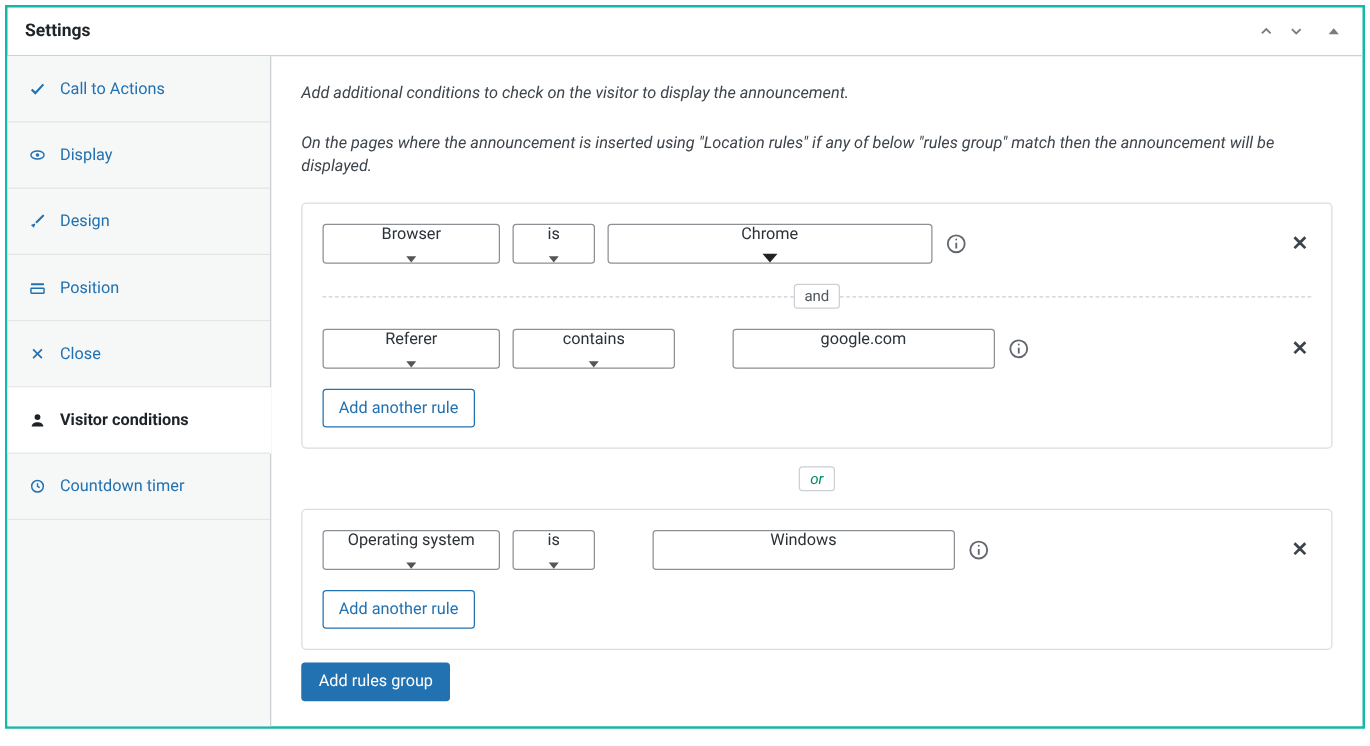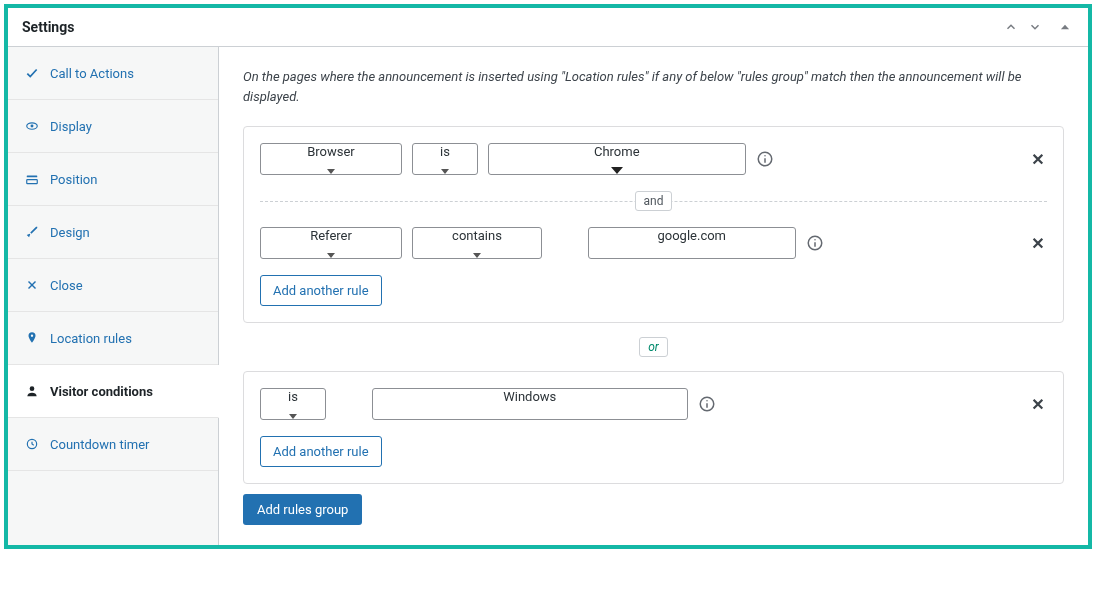--- a/index.html
+++ b/index.html
@@ -4,21 +4,21 @@
   <style>
     * { box-sizing: border-box; margin: 0; padding: 0; }
     body {
       font-family: -apple-system, BlinkMacSystemFont, "Segoe UI", Roboto, sans-serif;
       background: #fff;
       font-size: 13px;
       color: #1e1e1e;
       padding: 4px;
     }
     .panel {
-      border: 4px solid #14b8a6;
+      border: 2px solid #14b8a6;
       background: #fff;
     }
     .panel-header {
       display: flex;
       justify-content: space-between;
       align-items: center;
       padding: 10px 14px;
       border-bottom: 1px solid #ccd0d4;
     }
     .panel-title { font-weight: 700; font-size: 14px; color: #1d2327; }
@@ -182,51 +182,43 @@
             <svg viewBox="0 0 24 24" fill="#2271b1">
               <ellipse cx="12" cy="12" rx="9" ry="5.5" fill="none" stroke="#2271b1" stroke-width="2"></ellipse>
               <circle cx="12" cy="12" r="2.5"></circle>
             </svg>
           </span>
         <span>Display</span>
       </div>
       <div class="sidebar-item">
         <span class="ico">
             <svg viewBox="0 0 24 24" fill="#2271b1">
+              <path d="M3 17l4 4 2-5-1-1-5 2zM21 3l-2-0 -10 10 2 2 10-10z"></path>
+            </svg>
+          </span>
+        <span>Design</span>
+      </div>
+      <div class="sidebar-item">
+        <span class="ico">
+            <svg viewBox="0 0 24 24" fill="#2271b1">
               <rect x="3" y="6" width="18" height="3" rx="1"></rect>
               <rect x="3" y="13" width="18" height="7" rx="1" fill="none" stroke="#2271b1" stroke-width="2"></rect>
             </svg>
           </span>
         <span>Position</span>
-      </div>
-      <div class="sidebar-item">
-        <span class="ico">
-            <svg viewBox="0 0 24 24" fill="#2271b1">
-              <path d="M3 17l4 4 2-5-1-1-5 2zM21 3l-2-0 -10 10 2 2 10-10z"></path>
-            </svg>
-          </span>
-        <span>Design</span>
       </div>
       <div class="sidebar-item">
         <span class="ico">
             <svg viewBox="0 0 24 24" fill="none" stroke="#2271b1" stroke-width="2.5">
               <line x1="6" y1="6" x2="18" y2="18"></line>
               <line x1="18" y1="6" x2="6" y2="18"></line>
             </svg>
           </span>
         <span>Close</span>
       </div>
-      <div class="sidebar-item">
-        <span class="ico">
-            <svg viewBox="0 0 24 24" fill="#2271b1">
-              <path d="M12 2a6 6 0 0 0-6 6c0 4 6 12 6 12s6-8 6-12a6 6 0 0 0-6-6zm0 8a2 2 0 1 1 0-4 2 2 0 0 1 0 4z"></path>
-            </svg>
-          </span>
-        <span>Location rules</span>
-      </div>
       <div class="sidebar-item active">
         <span class="ico">
             <svg viewBox="0 0 24 24" fill="#1d2327">
               <circle cx="12" cy="8" r="4"></circle>
               <path d="M4 21c0-4 4-6 8-6s8 2 8 6z"></path>
             </svg>
           </span>
         <span>Visitor conditions</span>
       </div>
       <div class="sidebar-item">
@@ -235,20 +227,21 @@
               <circle cx="12" cy="12" r="8"></circle>
               <polyline points="12 8 12 12 15 14"></polyline>
             </svg>
           </span>
         <span>Countdown timer</span>
       </div>
     </div>
 
     <div class="content">
       <div class="intro">
+        <p>Add additional conditions to check on the visitor to display the announcement.</p>
         <p>On the pages where the announcement is inserted using "Location rules" if any of below "rules group" match then the announcement will be displayed.</p>
       </div>
 
       
       <div class="rules-group">
         <div class="rule-row">
           <div class="select sm">
             <span>Browser</span>
             <span class="caret"></span>
           </div>
@@ -299,20 +292,24 @@
         <div class="add-rule-btn">Add another rule</div>
       </div>
 
       <div class="or-wrap">
         <span class="or-badge">or</span>
       </div>
 
       
       <div class="rules-group">
         <div class="rule-row">
+          <div class="select sm">
+            <span>Operating system</span>
+            <span class="caret"></span>
+          </div>
           <div class="select xs">
             <span>is</span>
             <span class="caret"></span>
           </div>
           <div class="text-input" style="max-width:465px">
             <span>Windows</span>
           </div>
           <span class="info-icon"><svg viewBox="0 0 24 24" fill="none" stroke="currentColor" stroke-width="2">
                 <circle cx="12" cy="12" r="9"></circle>
                 <line x1="12" y1="11" x2="12" y2="17"></line>

